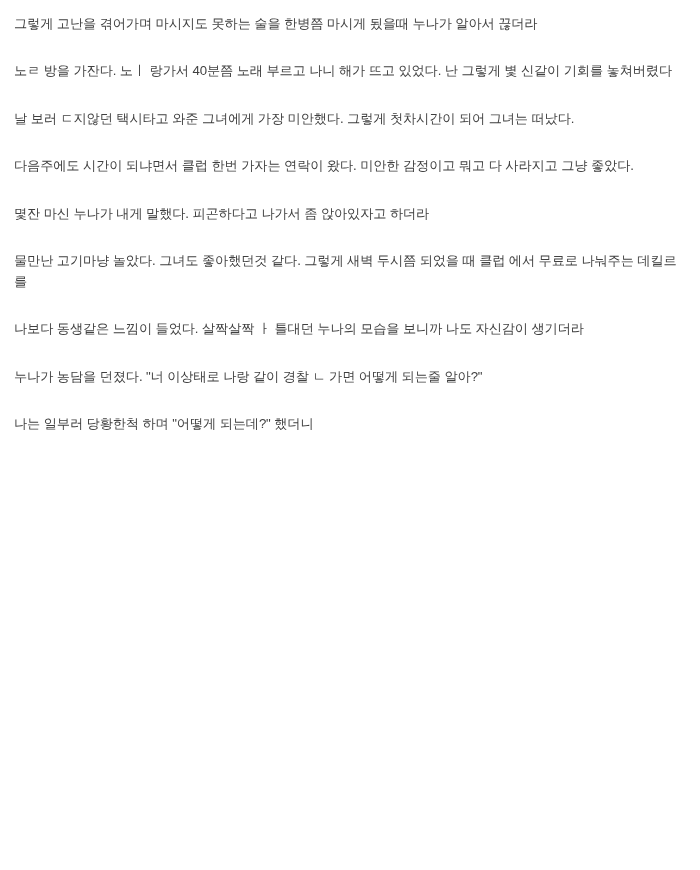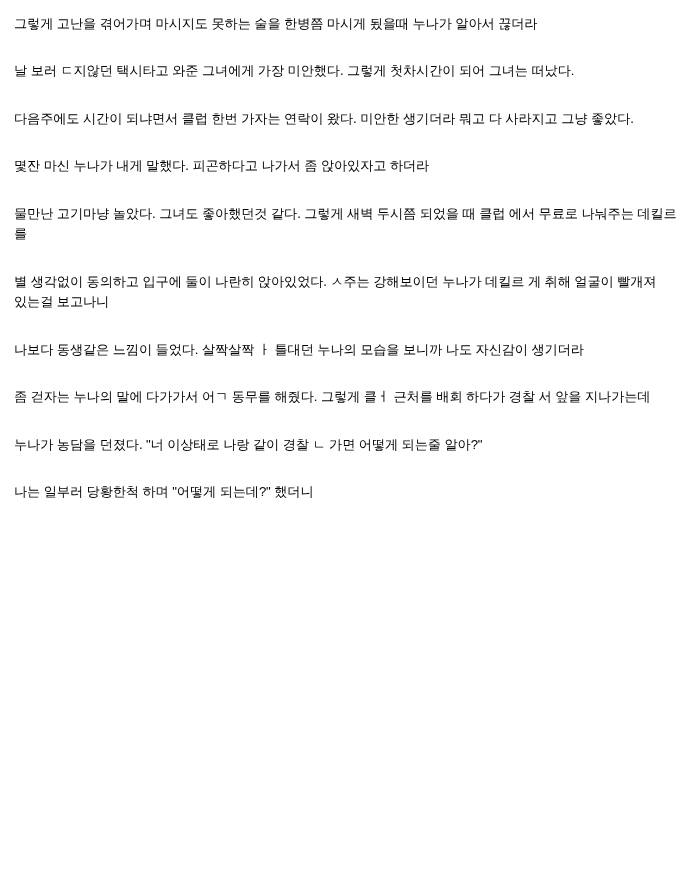--- a/index.html
+++ b/index.html
@@ -18,40 +18,39 @@
   .page {
     width: 700px;
     height: 870px;
     box-sizing: border-box;
     padding: 6px 14px 0 14px;
     background: #ffffff;
   }
   .para {
     font-size: 13.2px;
     line-height: 1.55;
-    color: #000000;
+    color: #404040;
     margin: 0 0 27px 0;
     letter-spacing: -0.1px;
     word-break: keep-all;
     white-space: pre-wrap;
   }
   .para.first {
     margin-top: 8px;
   }
   .para.tight {
     margin-bottom: 26px;
   }
 </style>
 </head>
 <body>
 
 <div class="page">
   <p class="para first">그렇게 고난을 겪어가며 마시지도 못하는 술을 한병쯤 마시게 됬을때 누나가 알아서 끊더라</p>
+  <p class="para">노ㄹ 방을 가잔다. 노ㅣ 랑가서 40분쯤 노래 부르고 나니 해가 뜨고 있었다. 난 그렇게 볓 신같이 기회를 놓쳐버렸다</p>
   <p class="para">날 보러 ㄷ지않던 택시타고 와준 그녀에게 가장 미안했다. 그렇게 첫차시간이 되어 그녀는 떠났다.</p>
-  <p class="para">다음주에도 시간이 되냐면서 클럽 한번 가자는 연락이 왔다. 미안한 생기더라 뭐고 다 사라지고 그냥 좋았다.</p>
+  <p class="para">다음주에도 시간이 되냐면서 클럽 한번 가자는 연락이 왔다. 미안한 감정이고 뭐고 다 사라지고 그냥 좋았다.</p>
   <p class="para">몇잔 마신 누나가 내게 말했다. 피곤하다고 나가서 좀 앉아있자고 하더라</p>
   <p class="para">물만난 고기마냥 놀았다. 그녀도 좋아했던것 같다. 그렇게 새벽 두시쯤 되었을 때 클럽 에서 무료로 나눠주는 데킬르 를</p>
-  <p class="para">별 생각없이 동의하고 입구에 둘이 나란히 앉아있었다. ㅅ주는 강해보이던 누나가 데킬르 게 취해 얼굴이 빨개져 있는걸 보고나니</p>
   <p class="para">나보다 동생같은 느낌이 들었다. 살짝살짝 ㅏ 틀대던 누나의 모습을 보니까 나도 자신감이 생기더라</p>
-  <p class="para">좀 걷자는 누나의 말에 다가가서 어ㄱ 동무를 해줬다. 그렇게 클ㅓ 근처를 배회 하다가 경찰 서 앞을 지나가는데</p>
   <p class="para">누나가 농담을 던졌다. "너 이상태로 나랑 같이 경찰 ㄴ 가면 어떻게 되는줄 알아?"</p>
   <p class="para tight">나는 일부러 당황한척 하며 "어떻게 되는데?" 했더니</p>
 </div>
 
 </body></html>

